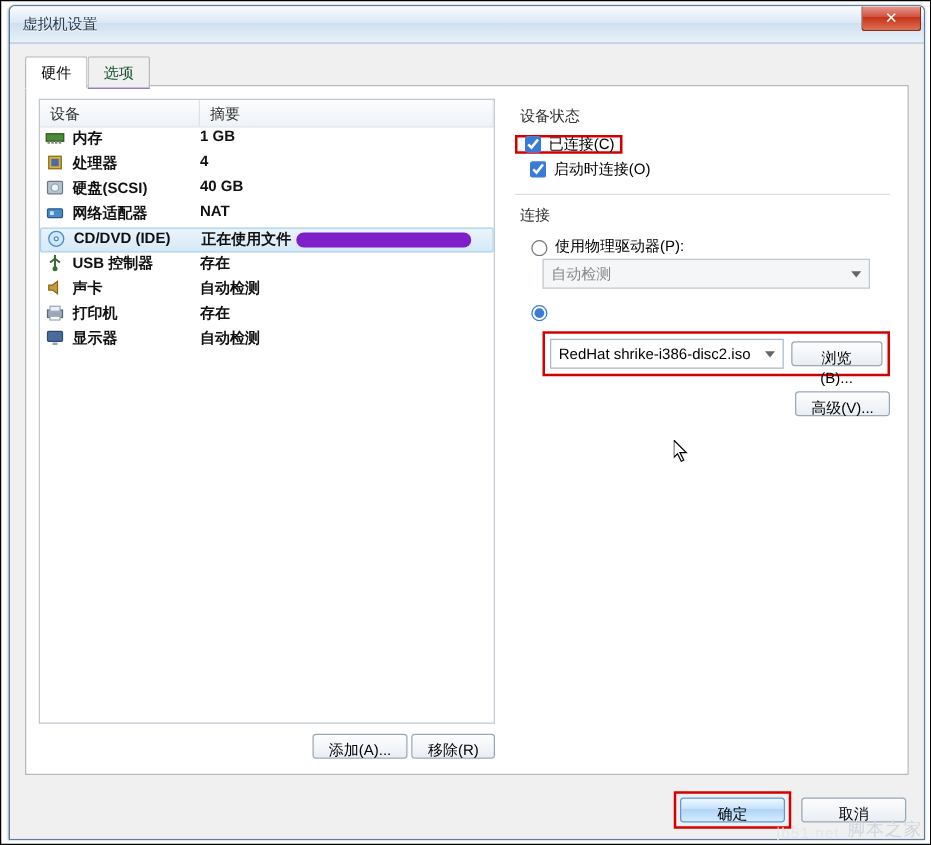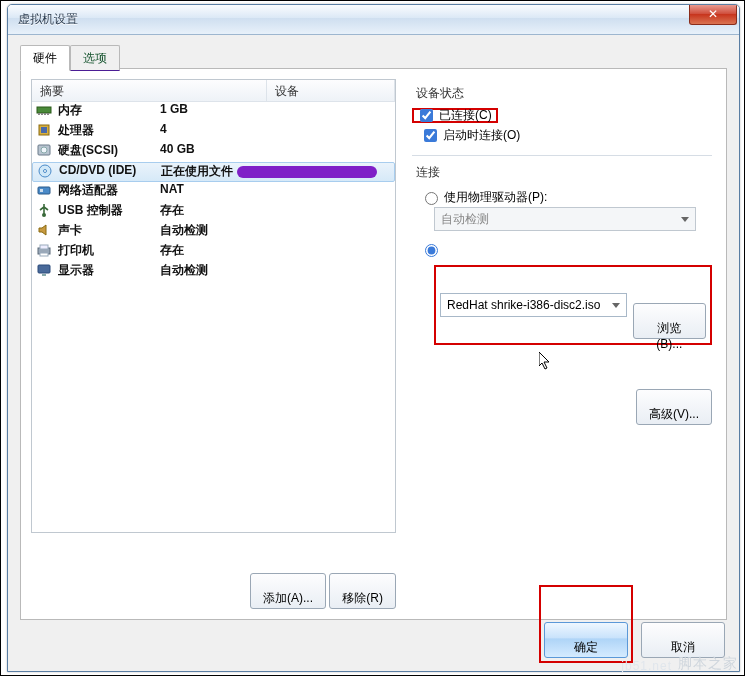--- a/index.html
+++ b/index.html
@@ -31,21 +31,21 @@
 .group-title { color: #333; margin: 4px 0 6px 4px; }
 .checkbox-row, .radio-row { display: flex; align-items: center; height: 20px; margin-left: 8px; color: #000; }
 .cb, .rb { width: 13px; height: 13px; margin-right: 6px; accent-color: #3a7ad9; }
 .hi-red { border: 2px solid #d40000; padding: 0 4px 0 2px; display: inline-flex; align-items: center; height: 15px; }
 .sep { border: none; border-top: 1px solid #d6dde5; margin: 10px 0 8px; }
 .combo { height: 24px; border: 1px solid #c0c8d0; padding: 2px 6px; display: flex; align-items: center; justify-content: space-between; margin-left: 22px; width: 262px; color: #888; background: #f4f6f8; }
 .combo.enabled { color: #000; background: #fff; border-color: #a8b8c8; }
 .caret { width: 0; height: 0; border-left: 4px solid transparent; border-right: 4px solid transparent; border-top: 5px solid #666; }
 .iso-row { display: flex; align-items: center; gap: 6px; margin-left: 22px; margin-top: 6px; }
 .iso-hi { border: 2px solid #d40000; padding: 4px; display: flex; gap: 6px; align-items: center; }
-button.win { height: 36px; padding: 16px 12px; background: linear-gradient(#fdfdfe,#e9eef4); border: 1px solid #9aa7b5; border-radius: 3px; color: #000; margin-top: 32px; }
+button.win { height: 20px; padding: 4px 12px; background: linear-gradient(#fdfdfe,#e9eef4); border: 1px solid #9aa7b5; border-radius: 3px; color: #000; }
 button.primary { background: linear-gradient(#eef7ff,#c8e2fb 45%,#aed4f7 46%,#d5ebff); border-color: #5a98d8; }
 .adv-row { text-align: right; margin-top: 12px; }
 .footer { position: absolute; bottom: 8px; right: 14px; display: flex; gap: 8px; align-items: center; }
 .footer .hi { border: 2px solid #d40000; padding: 3px; }
 .water { position: absolute; right: 6px; bottom: 2px; color: #e0e6ec; font-size: 18px; font-family: Arial; letter-spacing: 1px; pointer-events: none; display:flex; align-items:flex-end; gap:6px;}
 .water .cn { font-size: 14px; font-family: "Microsoft YaHei"; color:#cfd6dd;}
 .cursor { position: absolute; left: 538px; top: 351px; pointer-events: none; }
 svg { display: block; }
 </style>
 </head>
@@ -58,22 +58,22 @@
     <div class="close-btn">✕</div>
   </div>
   <div class="client">
     <div class="tabs">
       <span class="tab">硬件</span><span class="tab inactive">选项</span>
     </div>
     <div class="tab-body">
       <div class="left-pane">
         <div class="hw-list-wrap">
           <div class="hw-head">
+            <div class="col c1">设备</div>
             <div class="col c2">摘要</div>
-            <div class="col c1">设备</div>
           </div>
           <div class="hw-rows" id="hw-rows">
                 <div class="hw-row">
                   <span class="ic">
                     <svg width="16" height="16">
                       <rect x="1" y="5" width="14" height="6" fill="#4a8a3a" stroke="#2a5a1a"></rect>
                       <rect x="2" y="11" width="2" height="2" fill="#888"></rect>
                       <rect x="5" y="11" width="2" height="2" fill="#888"></rect>
                       <rect x="8" y="11" width="2" height="2" fill="#888"></rect>
                       <rect x="11" y="11" width="2" height="2" fill="#888"></rect>
@@ -95,39 +95,39 @@
                 <div class="hw-row">
                   <span class="ic">
                     <svg width="16" height="16">
                       <rect x="2" y="3" width="12" height="10" rx="1" fill="#b8c4d0" stroke="#6a7a8a"></rect>
                       <circle cx="8" cy="8" r="3" fill="#eef4fa" stroke="#8aa"></circle>
                     </svg>
                   </span>
                   <span class="lbl">硬盘(SCSI)</span>
                   <span class="sum">40 GB</span>
                 </div>
+                <div class="hw-row">
+                  <span class="ic">
+                    <svg width="16" height="16">
+                      <rect x="2" y="5" width="12" height="7" rx="1" fill="#4a8ac8" stroke="#2a5a8a"></rect>
+                      <rect x="4" y="7" width="3" height="3" fill="#cde"></rect>
+                    </svg>
+                  </span>
+                  <span class="lbl">网络适配器</span>
+                  <span class="sum">NAT</span>
+                </div>
                 <div class="hw-row sel">
                   <span class="ic">
                     <svg width="16" height="16">
                       <circle cx="8" cy="8" r="6" fill="#d0e8f8" stroke="#4a8ac8"></circle>
                       <circle cx="8" cy="8" r="1.5" fill="#fff" stroke="#4a8ac8"></circle>
                     </svg>
                   </span>
                   <span class="lbl">CD/DVD (IDE)</span>
                   <span class="sum">正在使用文件<span class="redact"></span></span>
-                </div>
-                <div class="hw-row">
-                  <span class="ic">
-                    <svg width="16" height="16">
-                      <rect x="2" y="5" width="12" height="7" rx="1" fill="#4a8ac8" stroke="#2a5a8a"></rect>
-                      <rect x="4" y="7" width="3" height="3" fill="#cde"></rect>
-                    </svg>
-                  </span>
-                  <span class="lbl">网络适配器</span>
-                  <span class="sum">NAT</span>
                 </div>
                 <div class="hw-row">
                   <span class="ic">
                     <svg width="16" height="16">
                       <path d="M8 2 L8 13 M8 5 L4 8 M8 5 L12 8" stroke="#3a6a3a" stroke-width="1.6" fill="none"></path>
                       <circle cx="8" cy="13" r="2" fill="#3a6a3a"></circle>
                     </svg>
                   </span>
                   <span class="lbl">USB 控制器</span>
                   <span class="sum">存在</span>

